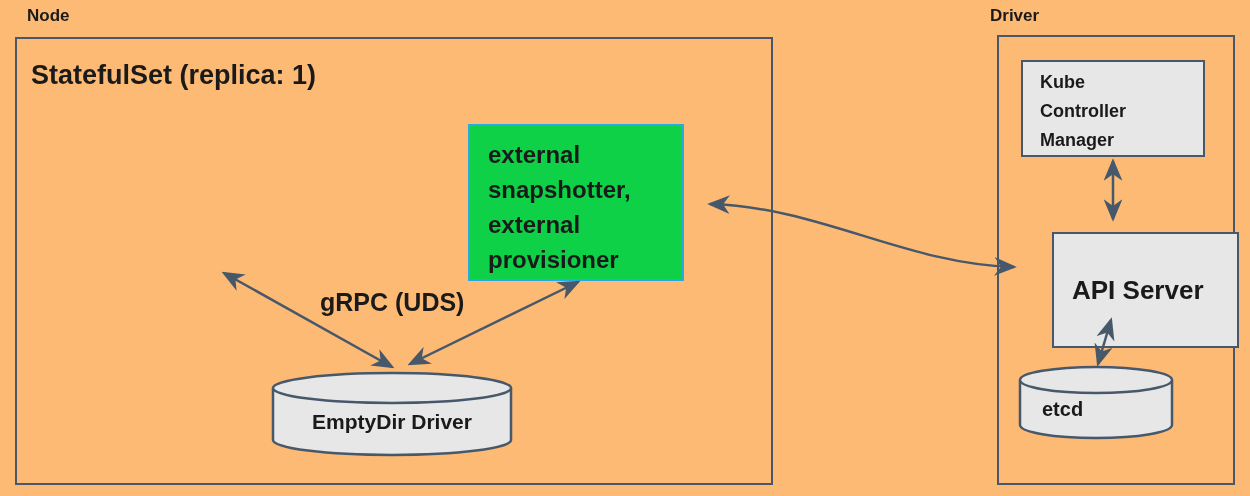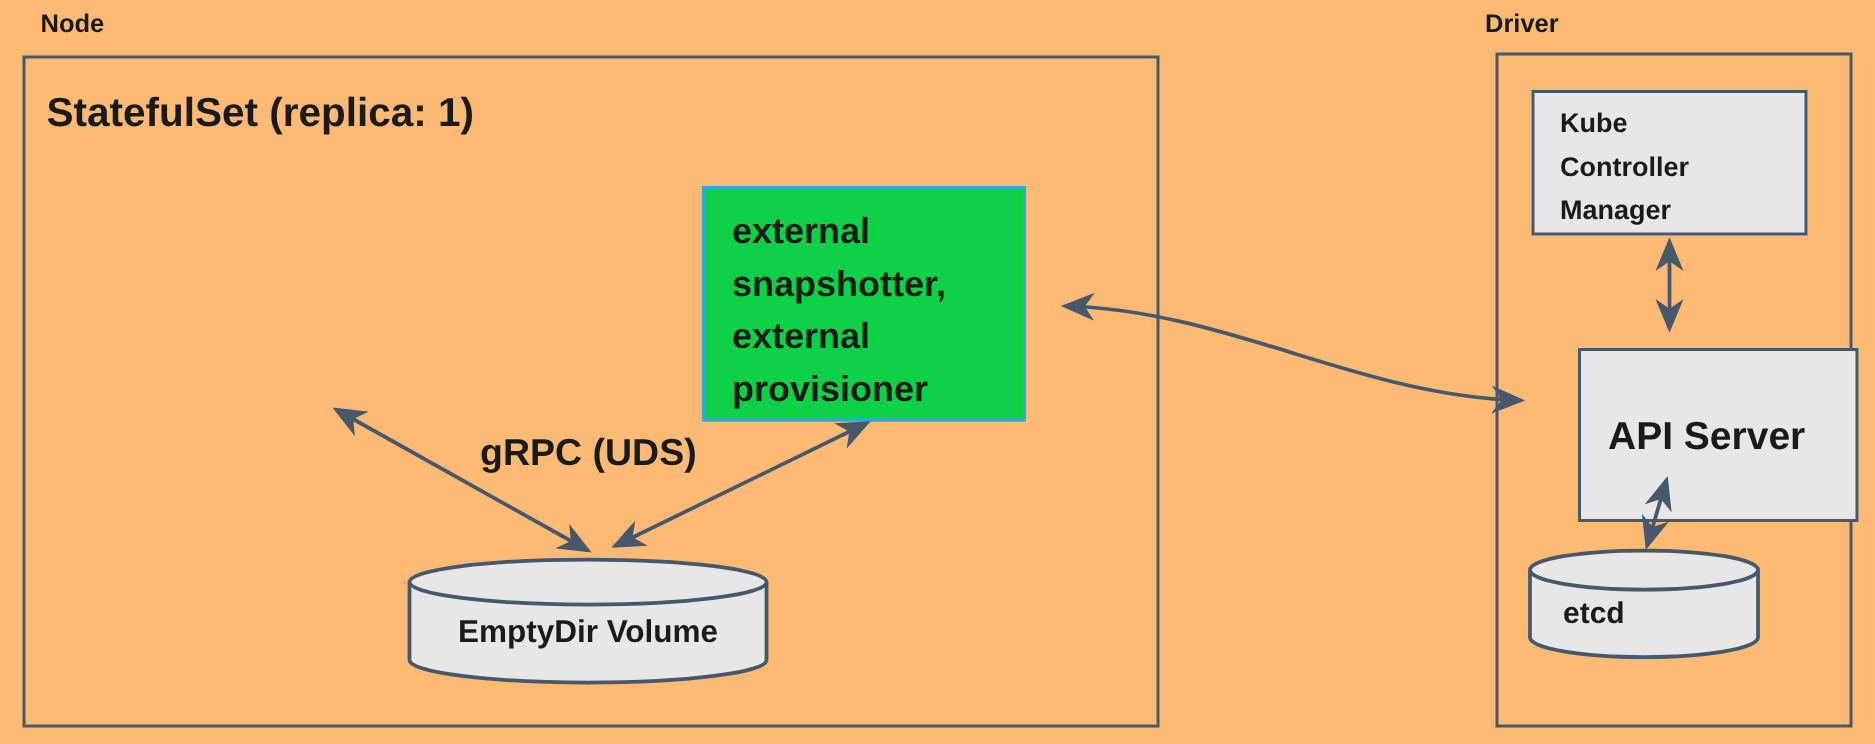--- a/index.html
+++ b/index.html
@@ -140,16 +140,16 @@
 
     <path d="M578,282 L410,364" fill="none" stroke="#47586B" stroke-width="2.5" marker-start="url(#arrow)" marker-end="url(#arrow)"></path>
 
     <path d="M710,204 C820,207 905,264 1014,267" fill="none" stroke="#47586B" stroke-width="2.5" marker-start="url(#arrow)" marker-end="url(#arrow)"></path>
 
     <path d="M1113,161 L1113,219" fill="none" stroke="#47586B" stroke-width="2.5" marker-start="url(#arrow)" marker-end="url(#arrow)"></path>
 
     <path d="M1111,320 L1098,364" fill="none" stroke="#47586B" stroke-width="2.5" marker-start="url(#arrow)" marker-end="url(#arrow)"></path>
   </svg>
 
-  <div class="abs cyl-label emptydir-label">EmptyDir Volume</div>
+  <div class="abs cyl-label emptydir-label">EmptyDir Driver</div>
   <div class="abs cyl-label etcd-label">etcd</div>
 
 </div>
 
 </body></html>

